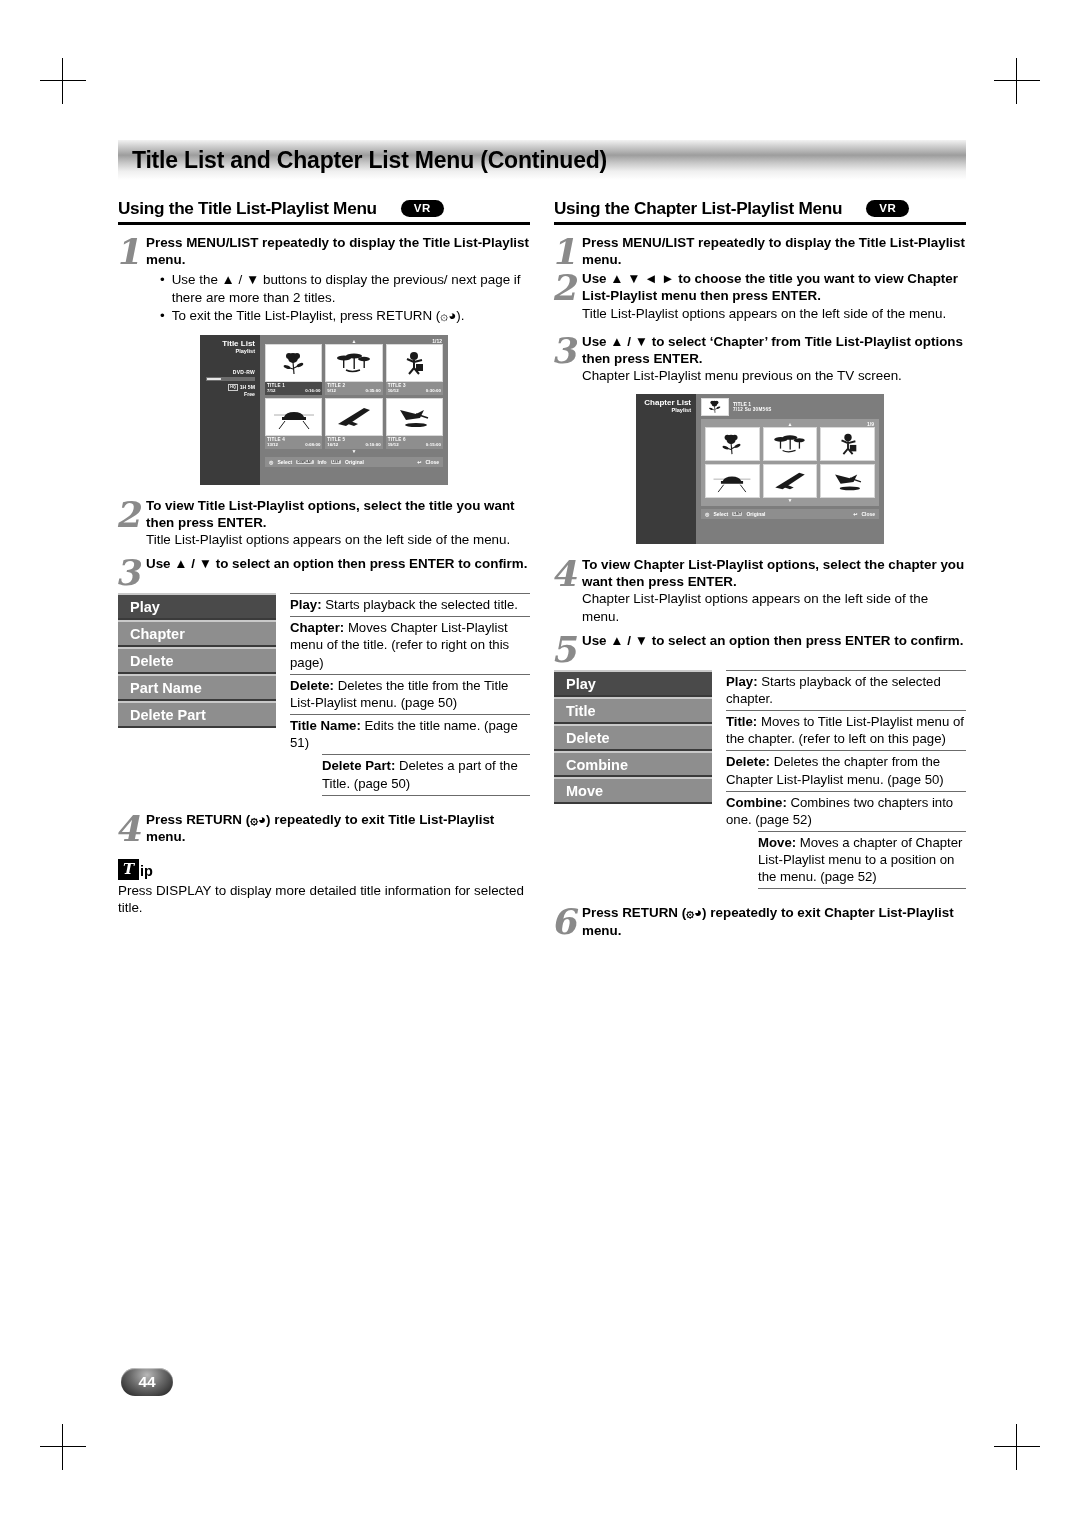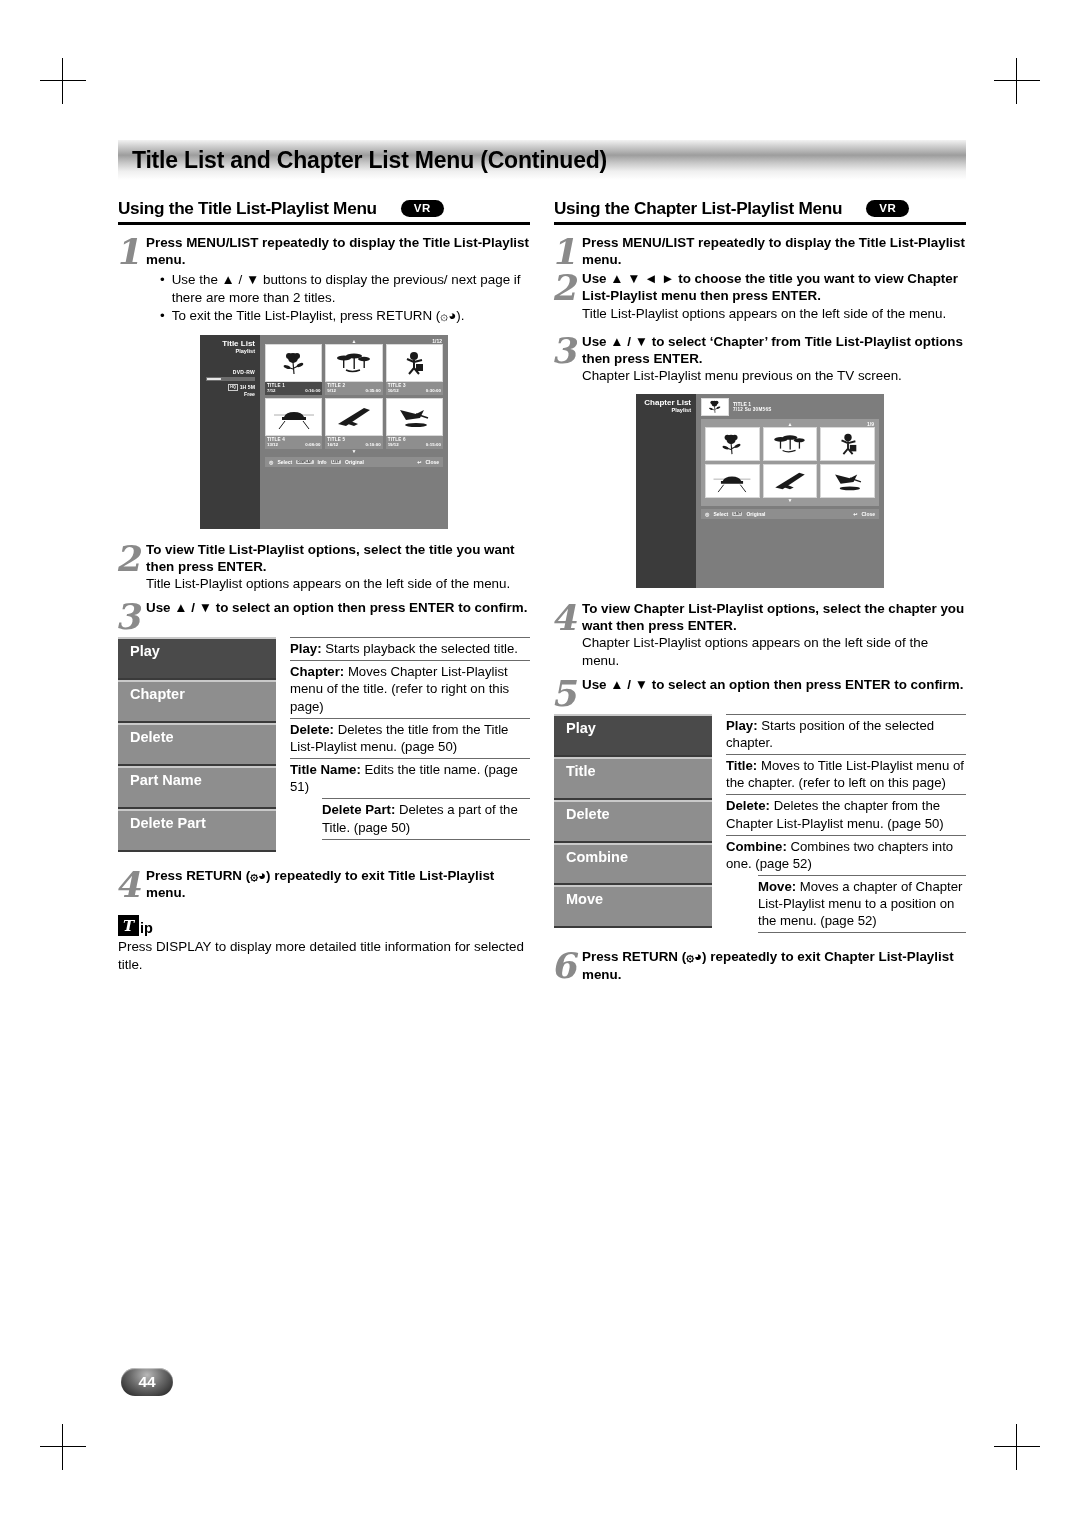--- a/index.html
+++ b/index.html
@@ -66,21 +66,21 @@
     font-weight: bold; font-size: 13.4px; line-height: 1.28; display: block;
   }
   .step-desc { font-size: 13.4px; line-height: 1.3; }
   .bullets { margin: 3px 0 0 14px; }
   .bullet { font-size: 13.4px; line-height: 1.3; display: flex; gap: 7px; margin-bottom: 1px; }
   .bullet .dot { flex: 0 0 auto; }
 
   
   .osd-wrap { display: flex; justify-content: center; margin: 9px 0 12px; }
   .osd {
-    width: 248px; height: 194px;
+    width: 248px; height: 150px;
     background: #7d7d7d;
     display: flex;
     font-size: 4.6px;
     color: #fff;
     position: relative;
   }
   .osd-side {
     width: 60px; background: #3b3b3b; flex: 0 0 60px;
     padding: 5px 5px 0 0; text-align: right;
   }
@@ -134,21 +134,21 @@
   .ch-body { background: #9a9a9a; padding: 3px 4px 3px; position: relative; }
   .ch-thumbs { display: grid; grid-template-columns: repeat(3, 1fr); gap: 3px; }
   .ch-thumbs .pic { height: 34px; background: #fff; border: 0.8px solid #d8d8d8;
     display: flex; align-items: center; justify-content: center; }
 
   
   .opt-block { display: flex; gap: 14px; margin-top: 6px; }
   .opt-menu { width: 158px; flex: 0 0 158px; }
   .opt-item {
     background: #8e8e8e; color: #fff; font-weight: bold; font-size: 14.5px;
-    padding: 5px 0 18px 12px; border-top: 2px solid #c9c9c9; border-bottom: 2px solid #3a3a3a;
+    padding: 5px 0 2px 12px; border-top: 2px solid #c9c9c9; border-bottom: 2px solid #3a3a3a;
     line-height: 1.1;
   }
   .opt-item.sel { background: #4a4a4a; }
   .opt-desc { flex: 1; }
   .opt-row {
     border-top: 1.2px solid #6b6b6b;
     padding: 2px 0 3px;
     font-size: 13.2px; line-height: 1.3;
   }
   .opt-row:last-child { border-bottom: 1.2px solid #6b6b6b; margin-left: 32px; }
@@ -593,21 +593,21 @@
       <div class="opt-block">
         <div class="opt-menu">
           <div class="opt-item sel">Play</div>
           <div class="opt-item">Title</div>
           <div class="opt-item">Delete</div>
           <div class="opt-item">Combine</div>
           <div class="opt-item">Move</div>
         </div>
         <div class="opt-desc">
           <div class="opt-row">
-            <b>Play:</b><span> Starts position of the selected chapter.</span>
+            <b>Play:</b><span> Starts playback of the selected chapter.</span>
           </div>
           <div class="opt-row">
             <b>Title:</b><span> Moves to Title List-Playlist menu of the chapter. (refer to left on this page)</span>
           </div>
           <div class="opt-row">
             <b>Delete:</b><span> Deletes the chapter from the Chapter List-Playlist menu. (page 50)</span>
           </div>
           <div class="opt-row">
             <b>Combine:</b><span> Combines two chapters into one. (page 52)</span>
           </div>

